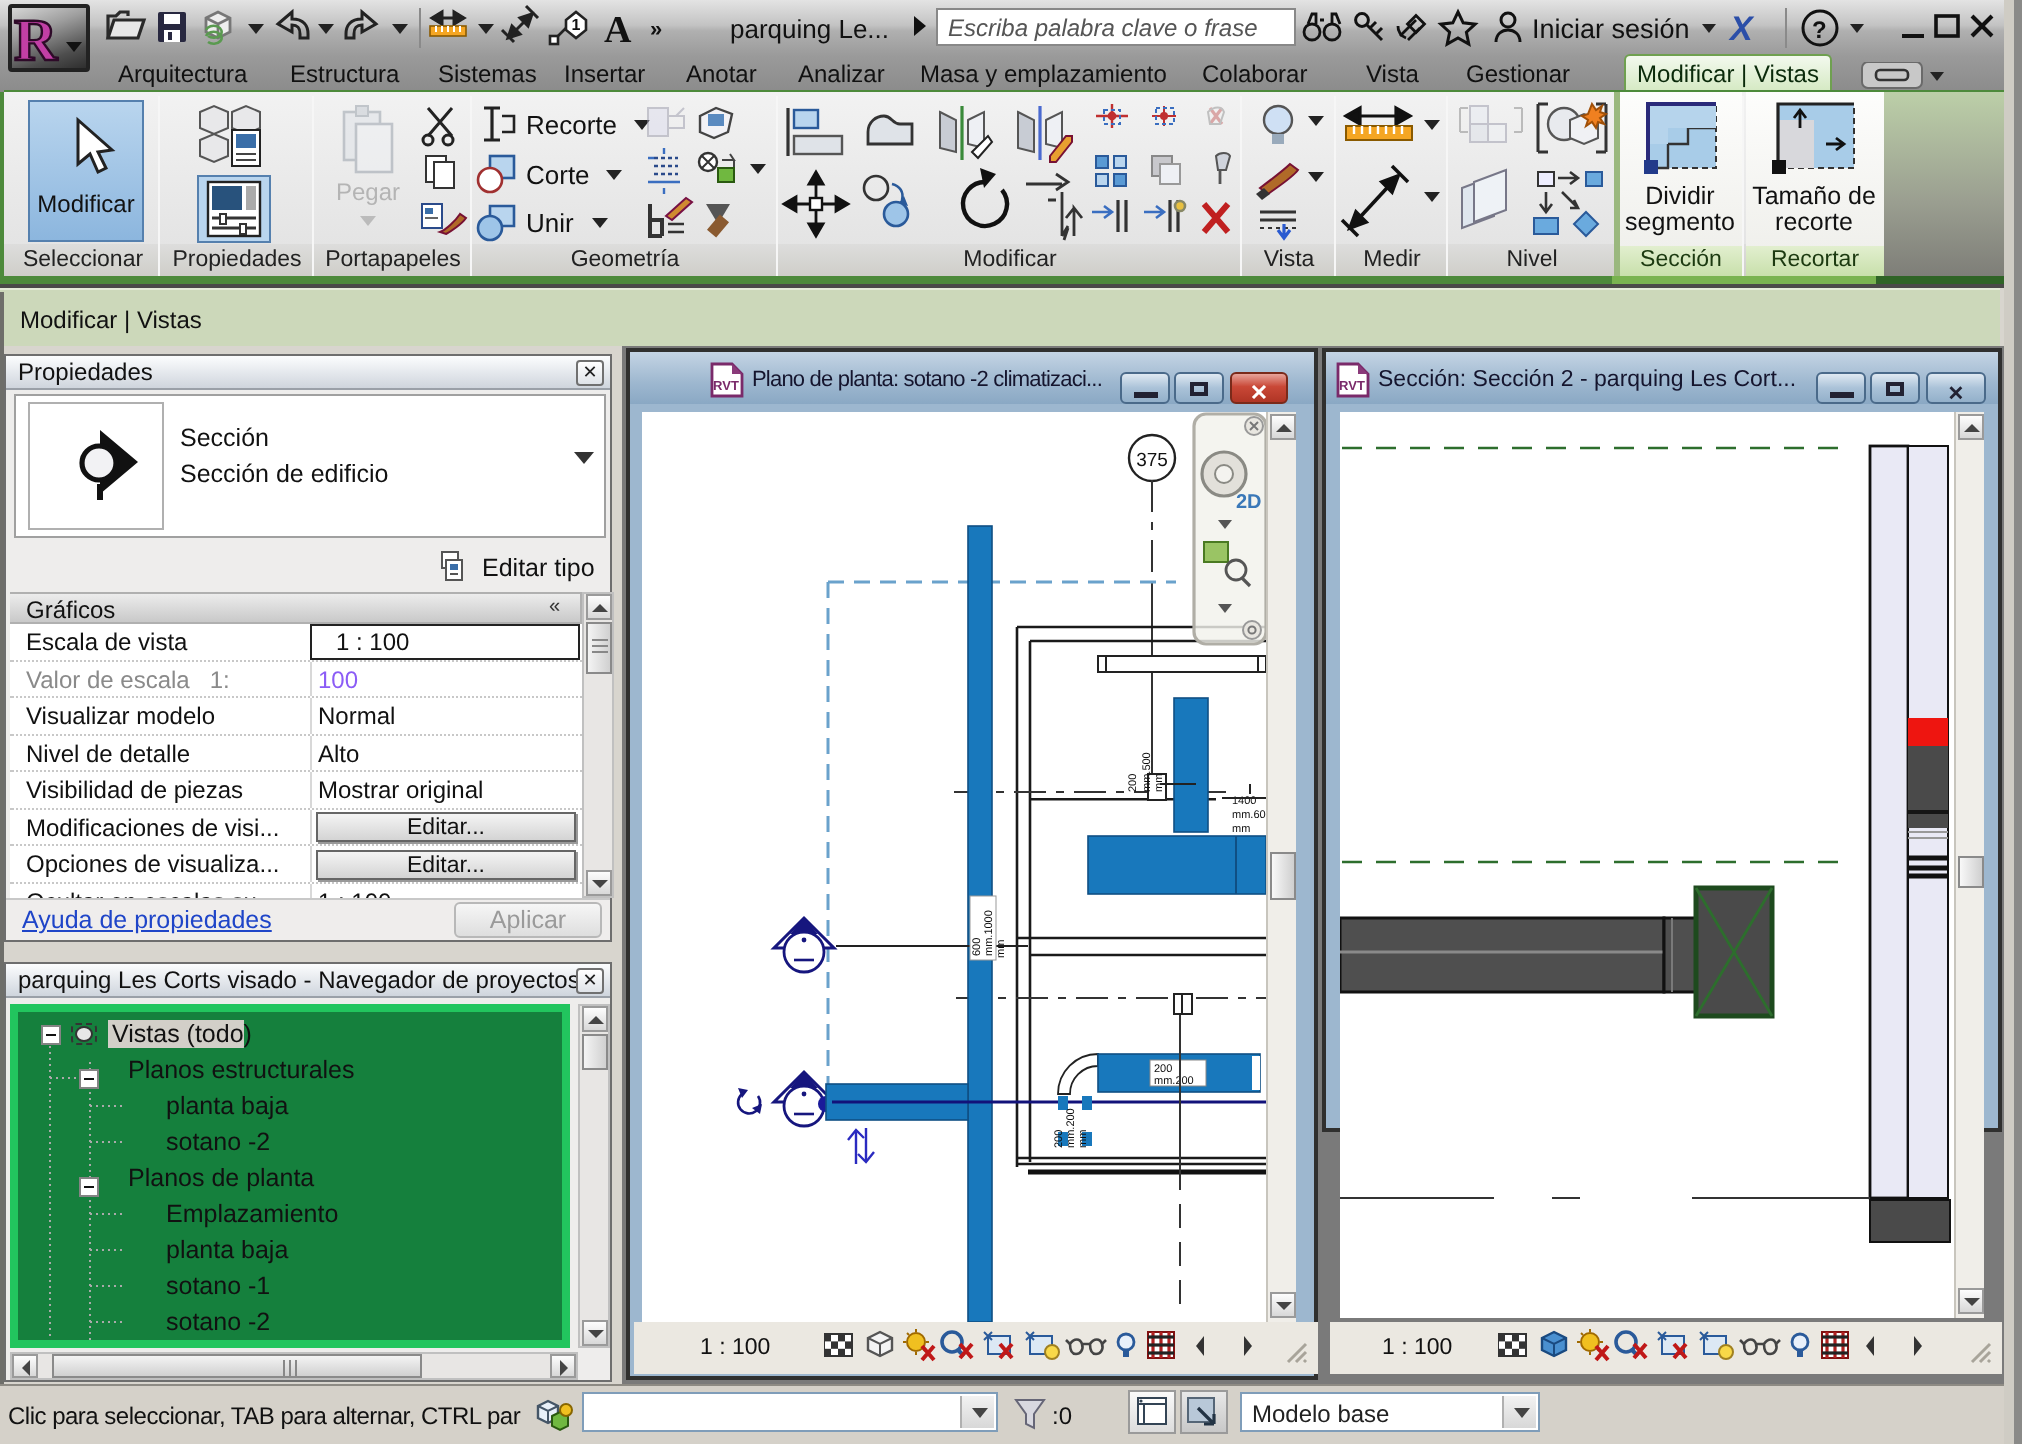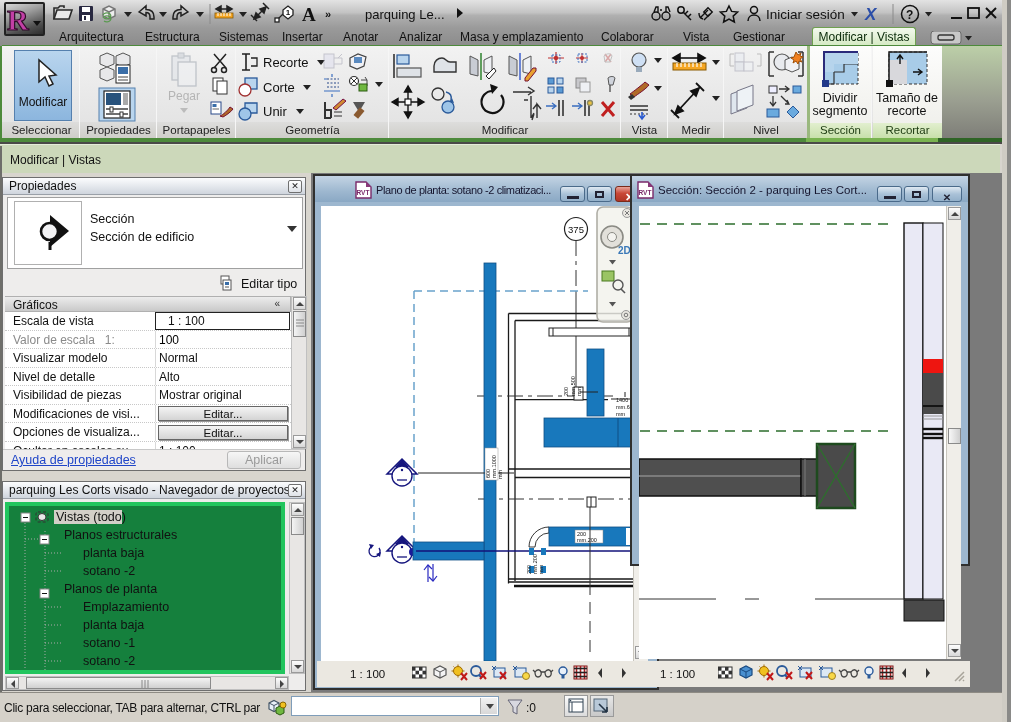--- a/index.html
+++ b/index.html
@@ -132,20 +132,23 @@
         <rect x="275" y="18" width="4" height="4" fill="#fff"></rect>
   </g>
   <text x="288" y="15" font-size="8" font-weight="bold" text-anchor="middle" fill="#111">1</text>
 
   <text x="302" y="21" font-size="19" font-weight="bold" fill="#111" font-family="Liberation Serif, serif">A</text>
 
   <text x="325" y="18" font-size="11" font-weight="bold" fill="#111">»</text>
   <text x="365" y="19" font-size="13" fill="#111">parquing Le...</text>
   <path d="M457 8 l6 5 l-6 5 z" fill="#111"></path>
 </svg>
+<div class="abs" style="left:468px;top:4px;width:180px;height:19px;background:#fff;border:1px solid #888;">
+ <span style="position:absolute;left:5px;top:2px;font-size:12px;font-style:italic;color:#555;">Escriba palabra clave o frase</span>
+    </div>
 <svg class="abs" style="left:648px;top:0" width="363" height="28" viewBox="648 0 363 28">
 
   <g stroke="#111" stroke-width="1.4" fill="none">
     <circle cx="656" cy="16" r="4"></circle>
         <circle cx="666" cy="16" r="4"></circle>
     <path d="M654 12 l2 -5 h2 v5 M666 12 v-5 h2 l2 5 M660 10 h2"></path>
   </g>
 
   <g stroke="#111" stroke-width="1.5" fill="none">
     <circle cx="681" cy="10" r="3.2"></circle>
@@ -569,21 +572,21 @@
 
   <div class="abs" style="left:2px;top:134px;width:286px;height:137px;background:#fff;overflow:hidden;font-size:12px;color:#111">
     <div class="prow" style="top:0px">
         <span class="pl">Escala de vista</span>
       </div>
     <div class="abs" style="left:150px;top:0px;width:135px;height:18px;background:#fff;border:1.5px solid #222">
         <span style="position:absolute;left:12px;top:1px">1 : 100</span>
       </div>
     <div class="prow" style="top:18.5px">
         <span class="pl" style="color:#8a8a8a">Valor de escala&nbsp;&nbsp;&nbsp;1:</span>
-        <span class="pv" style="color:#000000">100</span>
+        <span class="pv" style="color:#8b5cf6">100</span>
       </div>
     <div class="prow" style="top:37px">
         <span class="pl">Visualizar modelo</span>
         <span class="pv">Normal</span>
       </div>
     <div class="prow" style="top:55.5px">
         <span class="pl">Nivel de detalle</span>
         <span class="pv">Alto</span>
       </div>
     <div class="prow" style="top:74px">
@@ -909,21 +912,21 @@
         <path d="M24 0 l4 5 -4 5 z" fill="#333"></path>
     </svg>
     <svg class="abs" style="right:5px;top:10px" width="11" height="11" viewBox="0 0 11 11">
         <g stroke="#a8a49a" stroke-width="1.5">
           <path d="M10 1 L1 10 M10 5 L5 10 M10 9 L9 10"></path>
         </g>
       </svg>
   </div>
 </div>
 
-<div class="win" id="win2" style="left:630px;top:174px;width:340px;height:392px">
+<div class="win" id="win2" style="left:661px;top:174px;width:340px;height:392px">
   <div class="wtitle">
     <svg class="abs" style="left:5px;top:5px" width="17" height="18" viewBox="0 0 17 18">
       <path d="M1 1 h10 l5 5 v11 h-15 z" fill="#fff" stroke="#7a2a6a" stroke-width="1.4"></path>
       <path d="M11 1 l5 5 h-5 z" fill="#8a3a7a"></path>
       <text x="8" y="14" font-size="6.5" font-weight="bold" text-anchor="middle" fill="#7a2a6a">RVT</text>
     </svg>
     <span class="txt" style="left:26px;font-size:11.5px;letter-spacing:0">Sección: Sección 2 - parquing Les Cort...</span>
     <div class="wbtn" style="left:245px">
         <div class="g-min"></div>
       </div>
@@ -1080,15 +1083,19 @@
         <line x1="7" y1="6" x2="7" y2="16" stroke="#345"></line>
         <circle cx="5.5" cy="4.5" r="0.8" fill="#345"></circle>
       </svg>
   </div>
   <div class="abs" style="left:590px;top:2px;width:24px;height:22px;background:linear-gradient(#e8e8e8,#c8c8c8);border:1px solid #9a9a9a">
     <svg width="22" height="20" viewBox="0 0 22 20">
         <rect x="3" y="3" width="13" height="12" fill="#b8c8d8" stroke="#567"></rect>
         <path d="M8 8 l8 8 M16 16 v-5 M16 16 h-5" stroke="#234" stroke-width="1.6" fill="none"></path>
       </svg>
   </div>
+  <div class="combo" style="left:620px;top:3px;width:150px;height:20px">
+    <span style="position:absolute;left:5px;top:3px;font-size:12px;color:#222">Modelo base</span>
+      <div class="arrow"></div>
+  </div>
 </div>
 <div class="abs" id="rightedge"></div>
 <div class="abs" style="left:0;top:146px;width:2px;height:546px;background:#6e6e6a"></div>
 
 </body></html>

